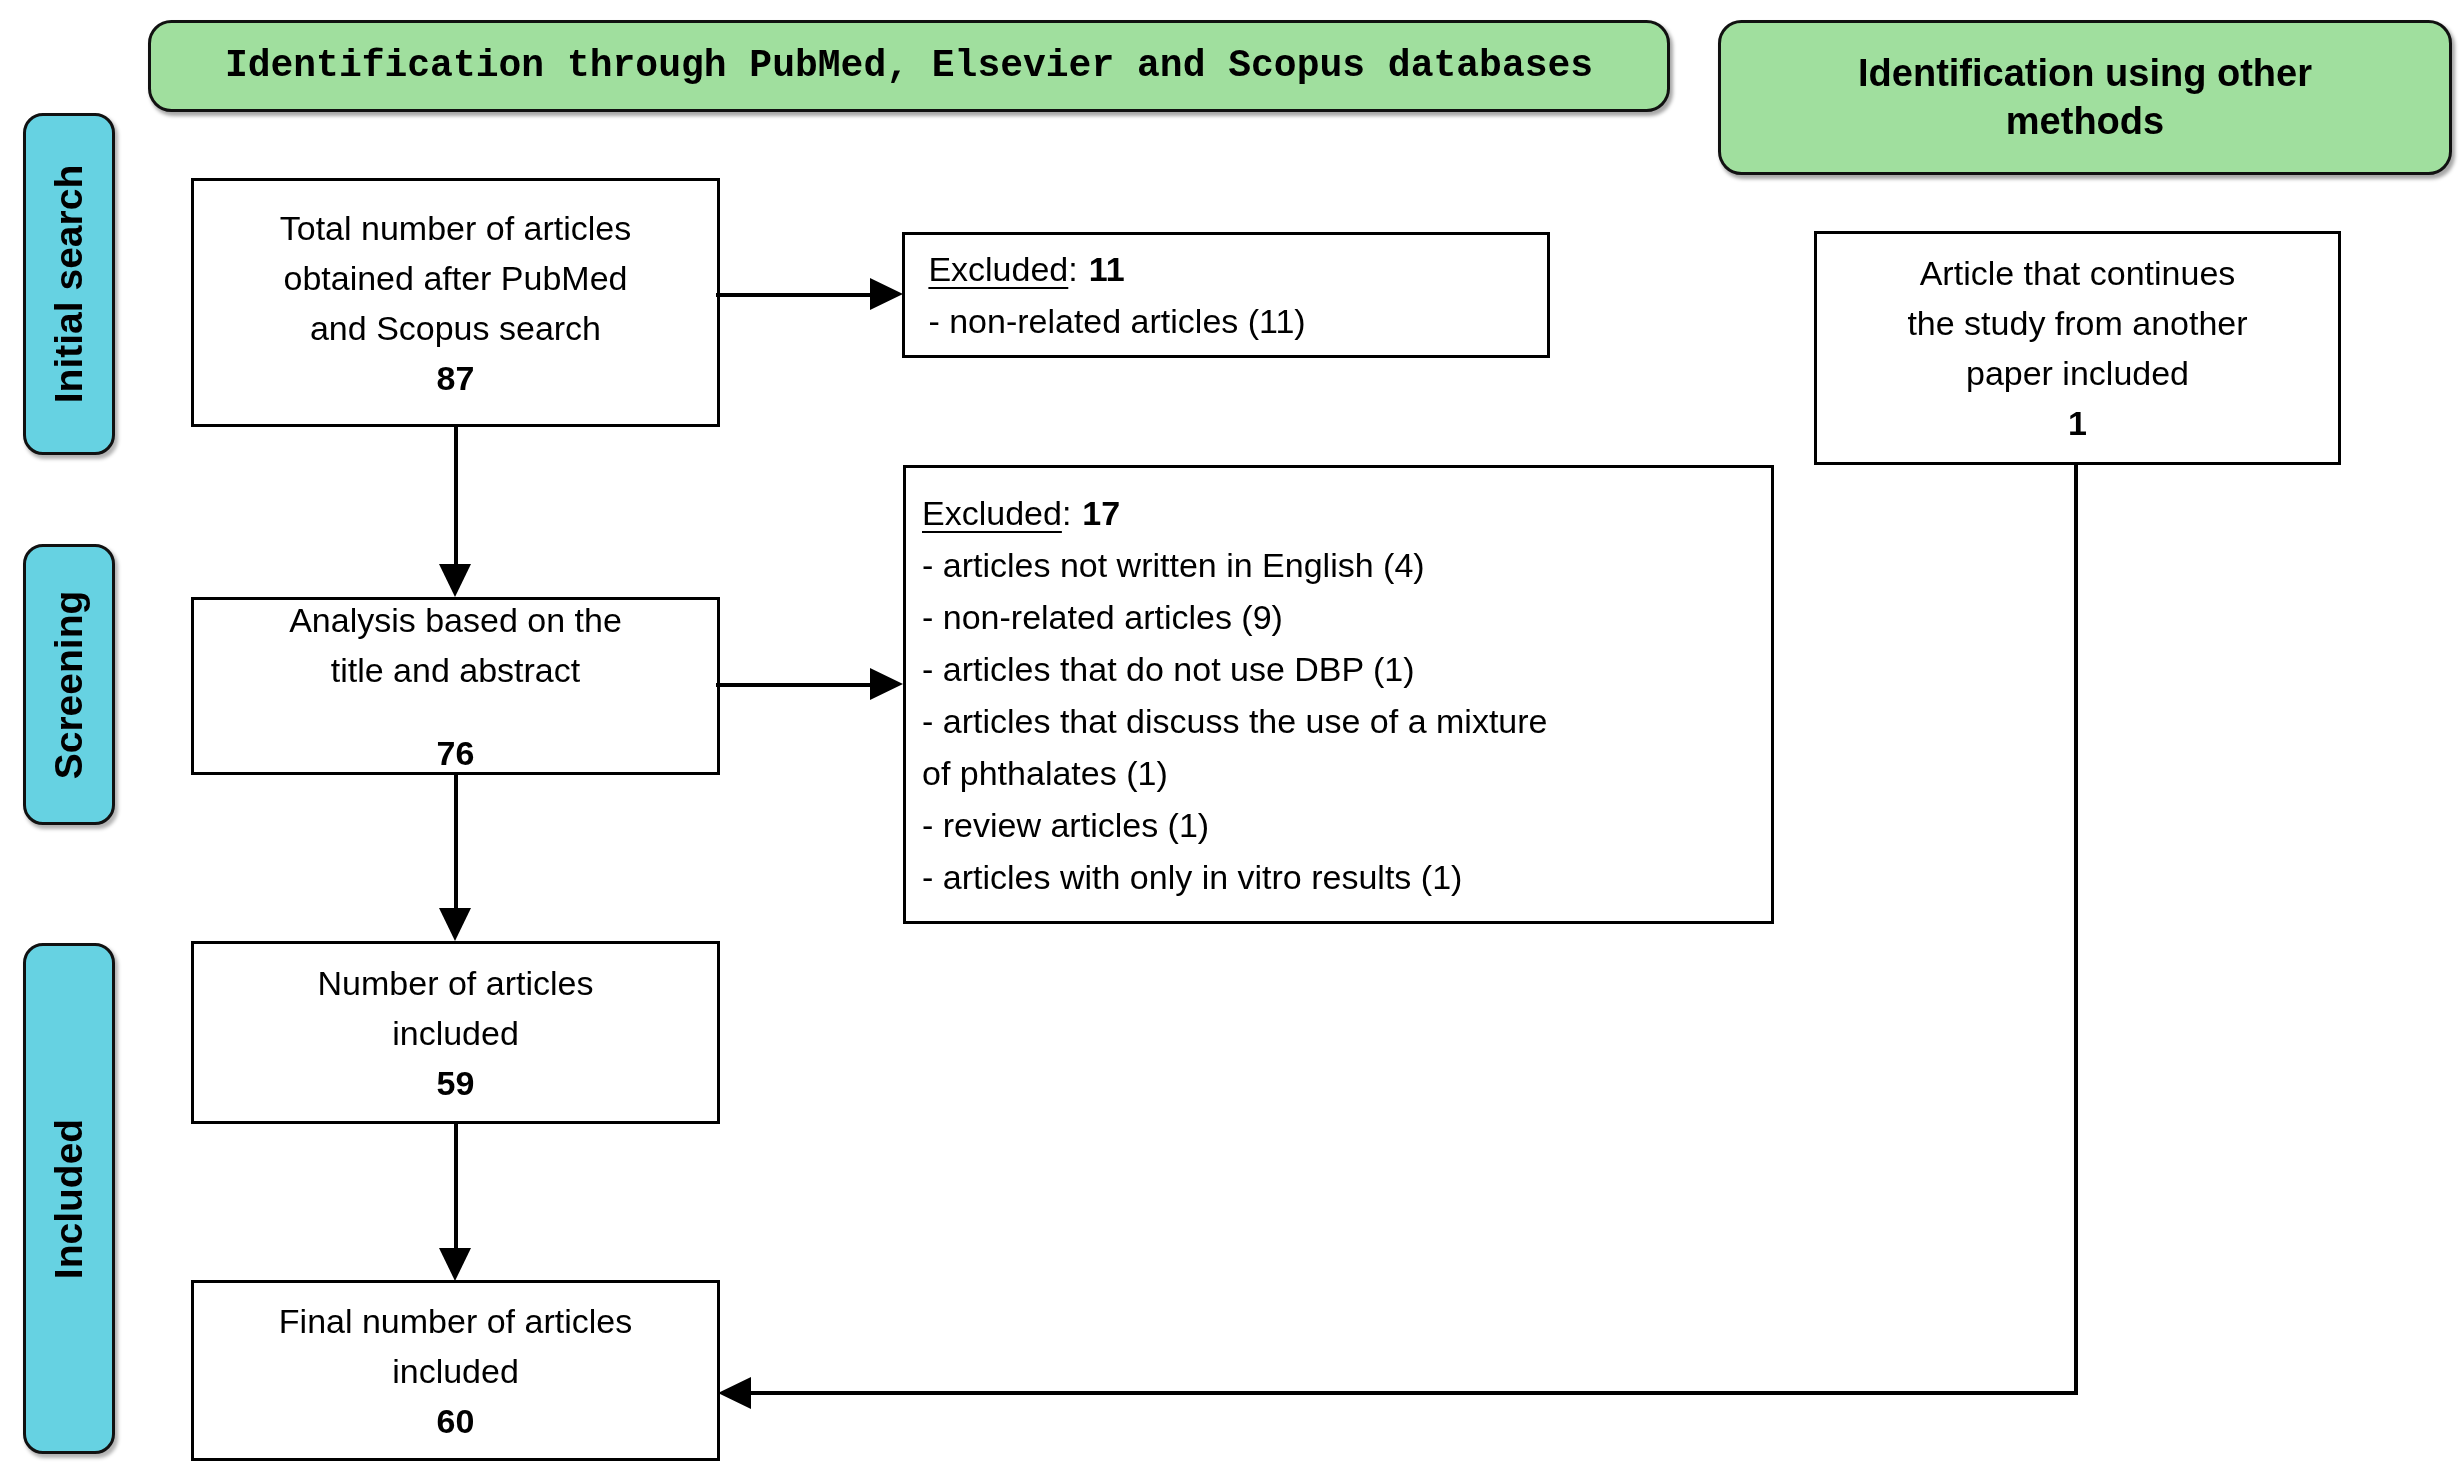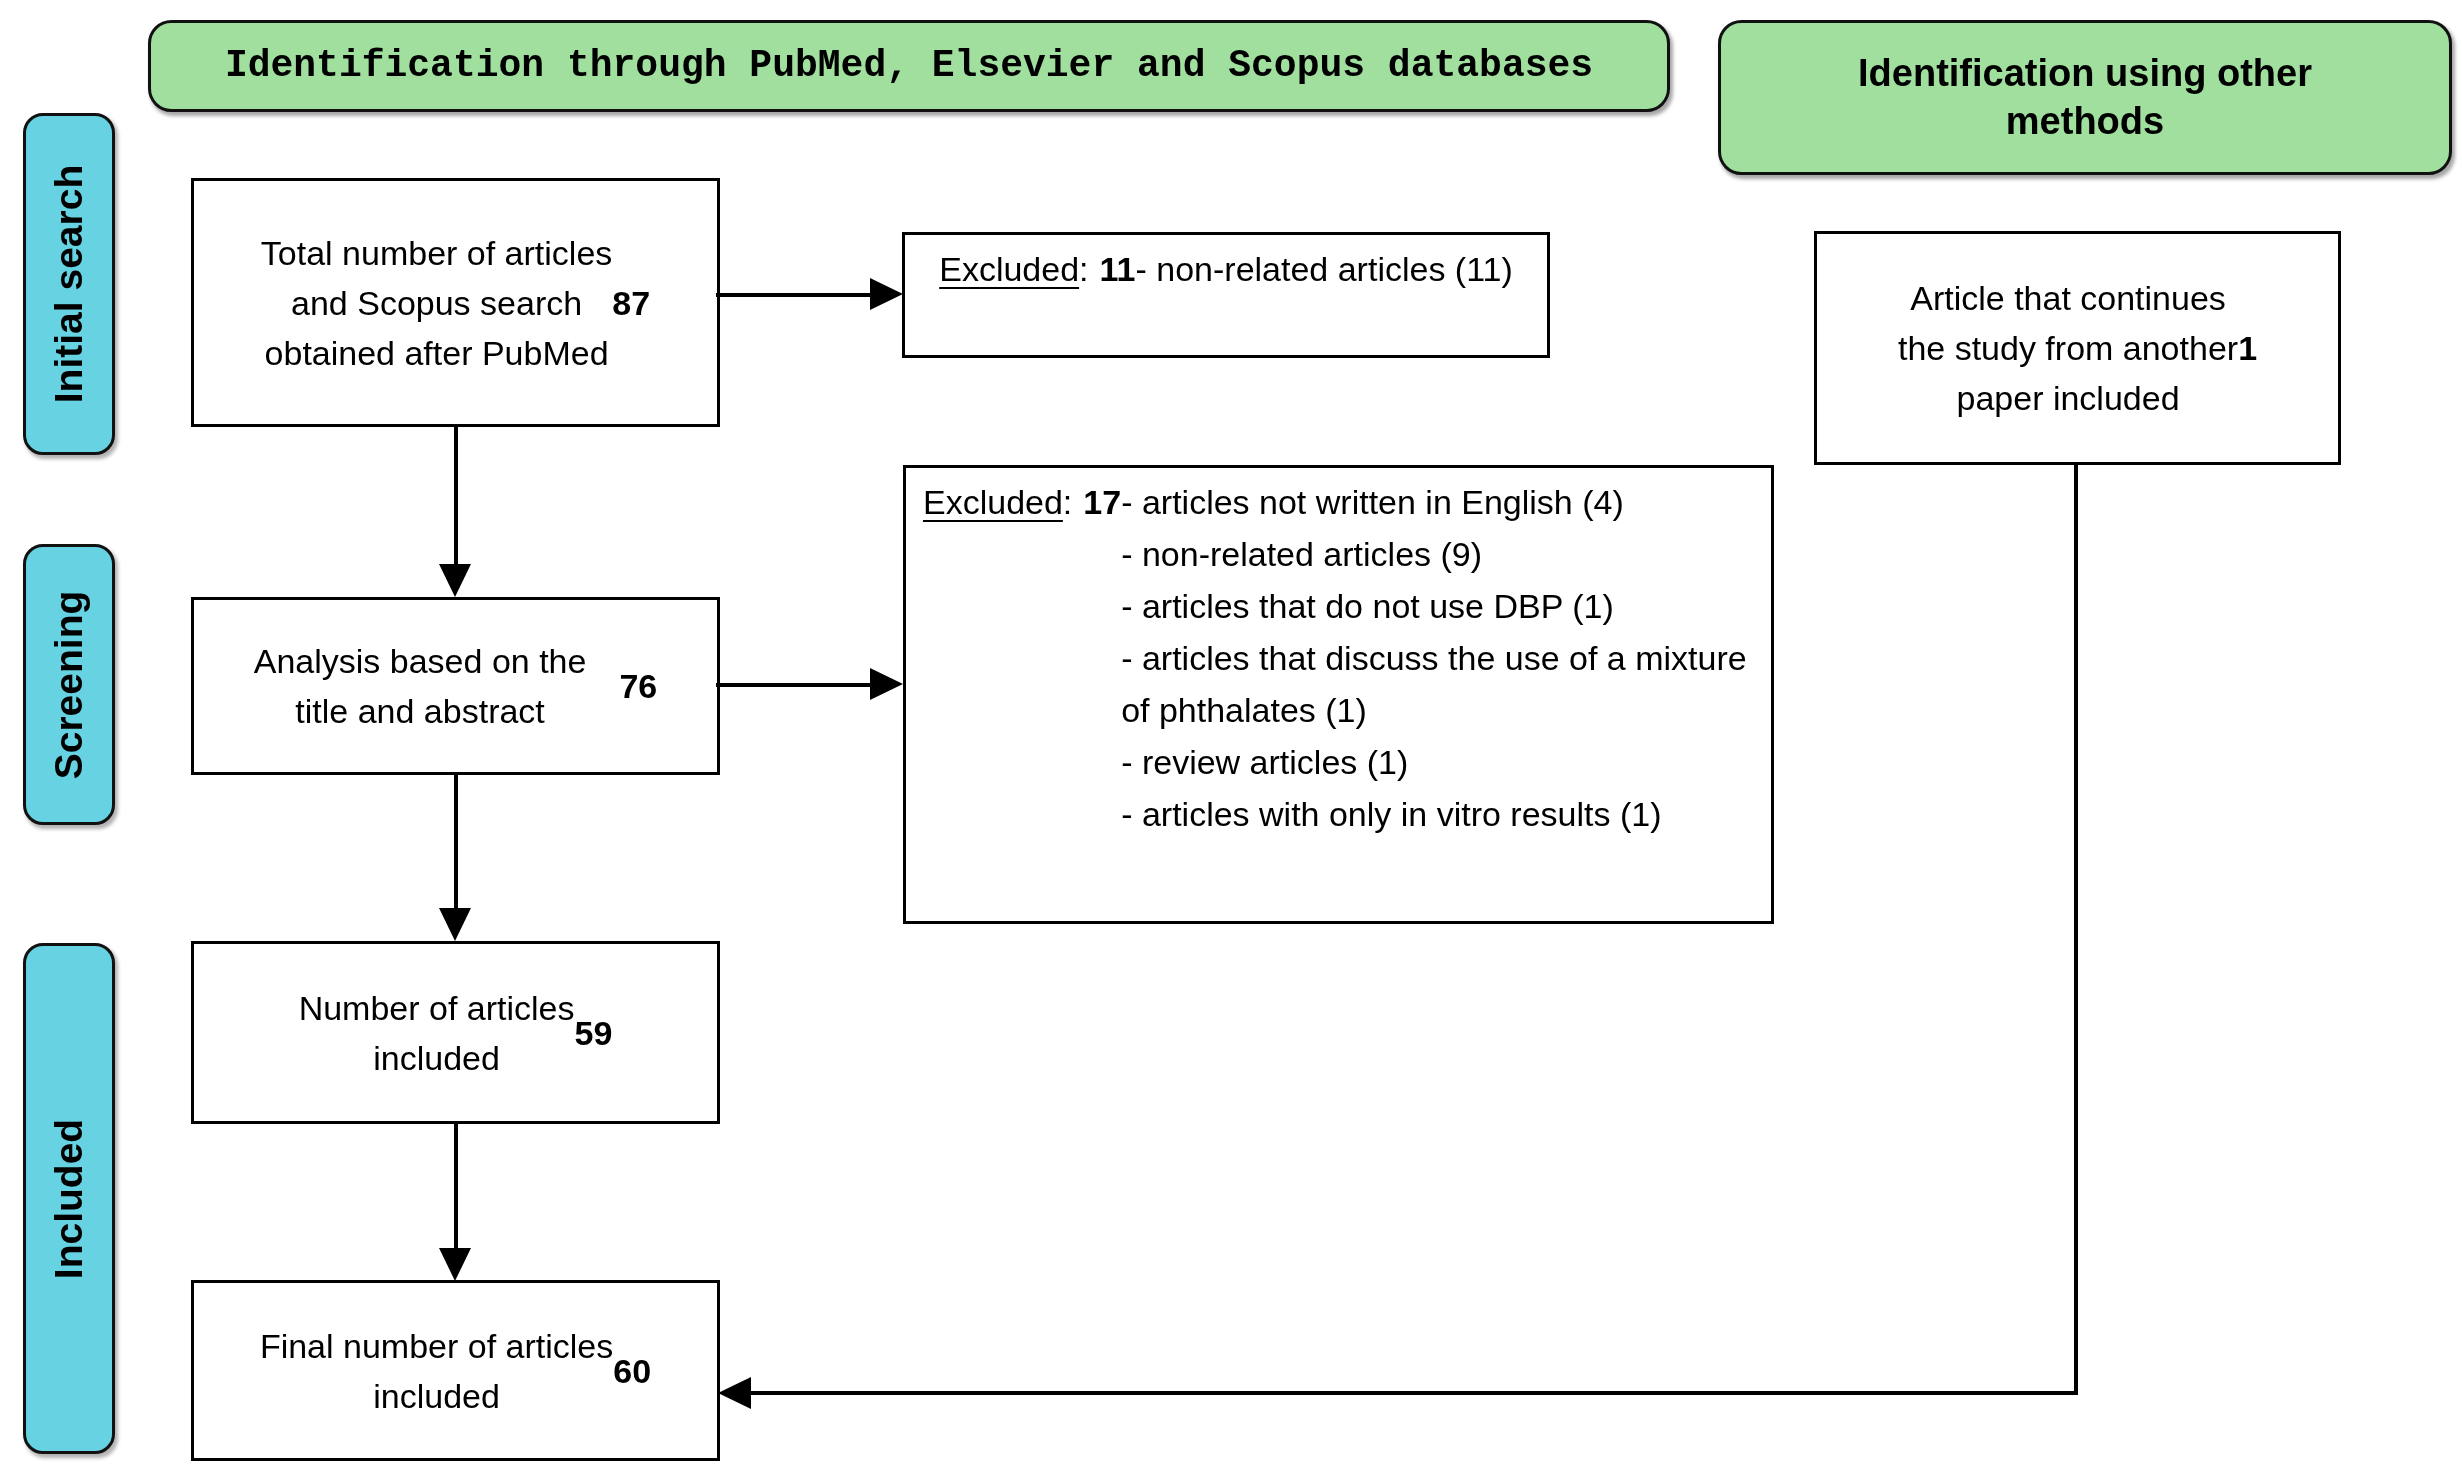--- a/index.html
+++ b/index.html
@@ -29,21 +29,21 @@
   }
   .vtext{
     transform:rotate(-90deg);
     white-space:nowrap;
     font-weight:bold;font-size:39px;
   }
 
   
   .wbox{
     background:#fff;border:3.1px solid #000;
-    display:flex;flex-direction:row;
+    display:flex;flex-direction:column;
     font-size:34px;
   }
   .wbox.center{align-items:center;justify-content:center;text-align:center;line-height:50px;padding:4.7px 15.6px;}
   .wbox.leftal{justify-content:center;text-align:left;line-height:52px;padding:7.8px 23.4px;}
   .count{font-weight:bold;}
   .ex-head .count{margin-left:11px;}
   .ex-title{
     text-decoration:underline;
     text-decoration-thickness:2.3px;
     text-underline-offset:6.2px;
@@ -80,22 +80,22 @@
     <span class="vtext">Screening</span>
   </div>
 
   <div class="tab abs" style="left:23.4px;top:943px;width:92px;height:511px;">
     <span class="vtext">Included</span>
   </div>
 
   <div class="wbox center abs" style="left:191px;top:178px;width:529px;height:249px;">
     <div>
         <div class="line">Total number of articles</div>
+        <div class="line">obtained after PubMed</div>
         <div class="line">and Scopus search</div>
-        <div class="line">obtained after PubMed</div>
       </div>
     <div class="count">87</div>
   </div>
 
   <div class="wbox center abs" style="left:191px;top:597px;width:529px;height:178px;gap:33px;">
     <div>
         <div class="line">Analysis based on the</div>
         <div class="line">title and abstract</div>
       </div>
     <div class="count">76</div>

